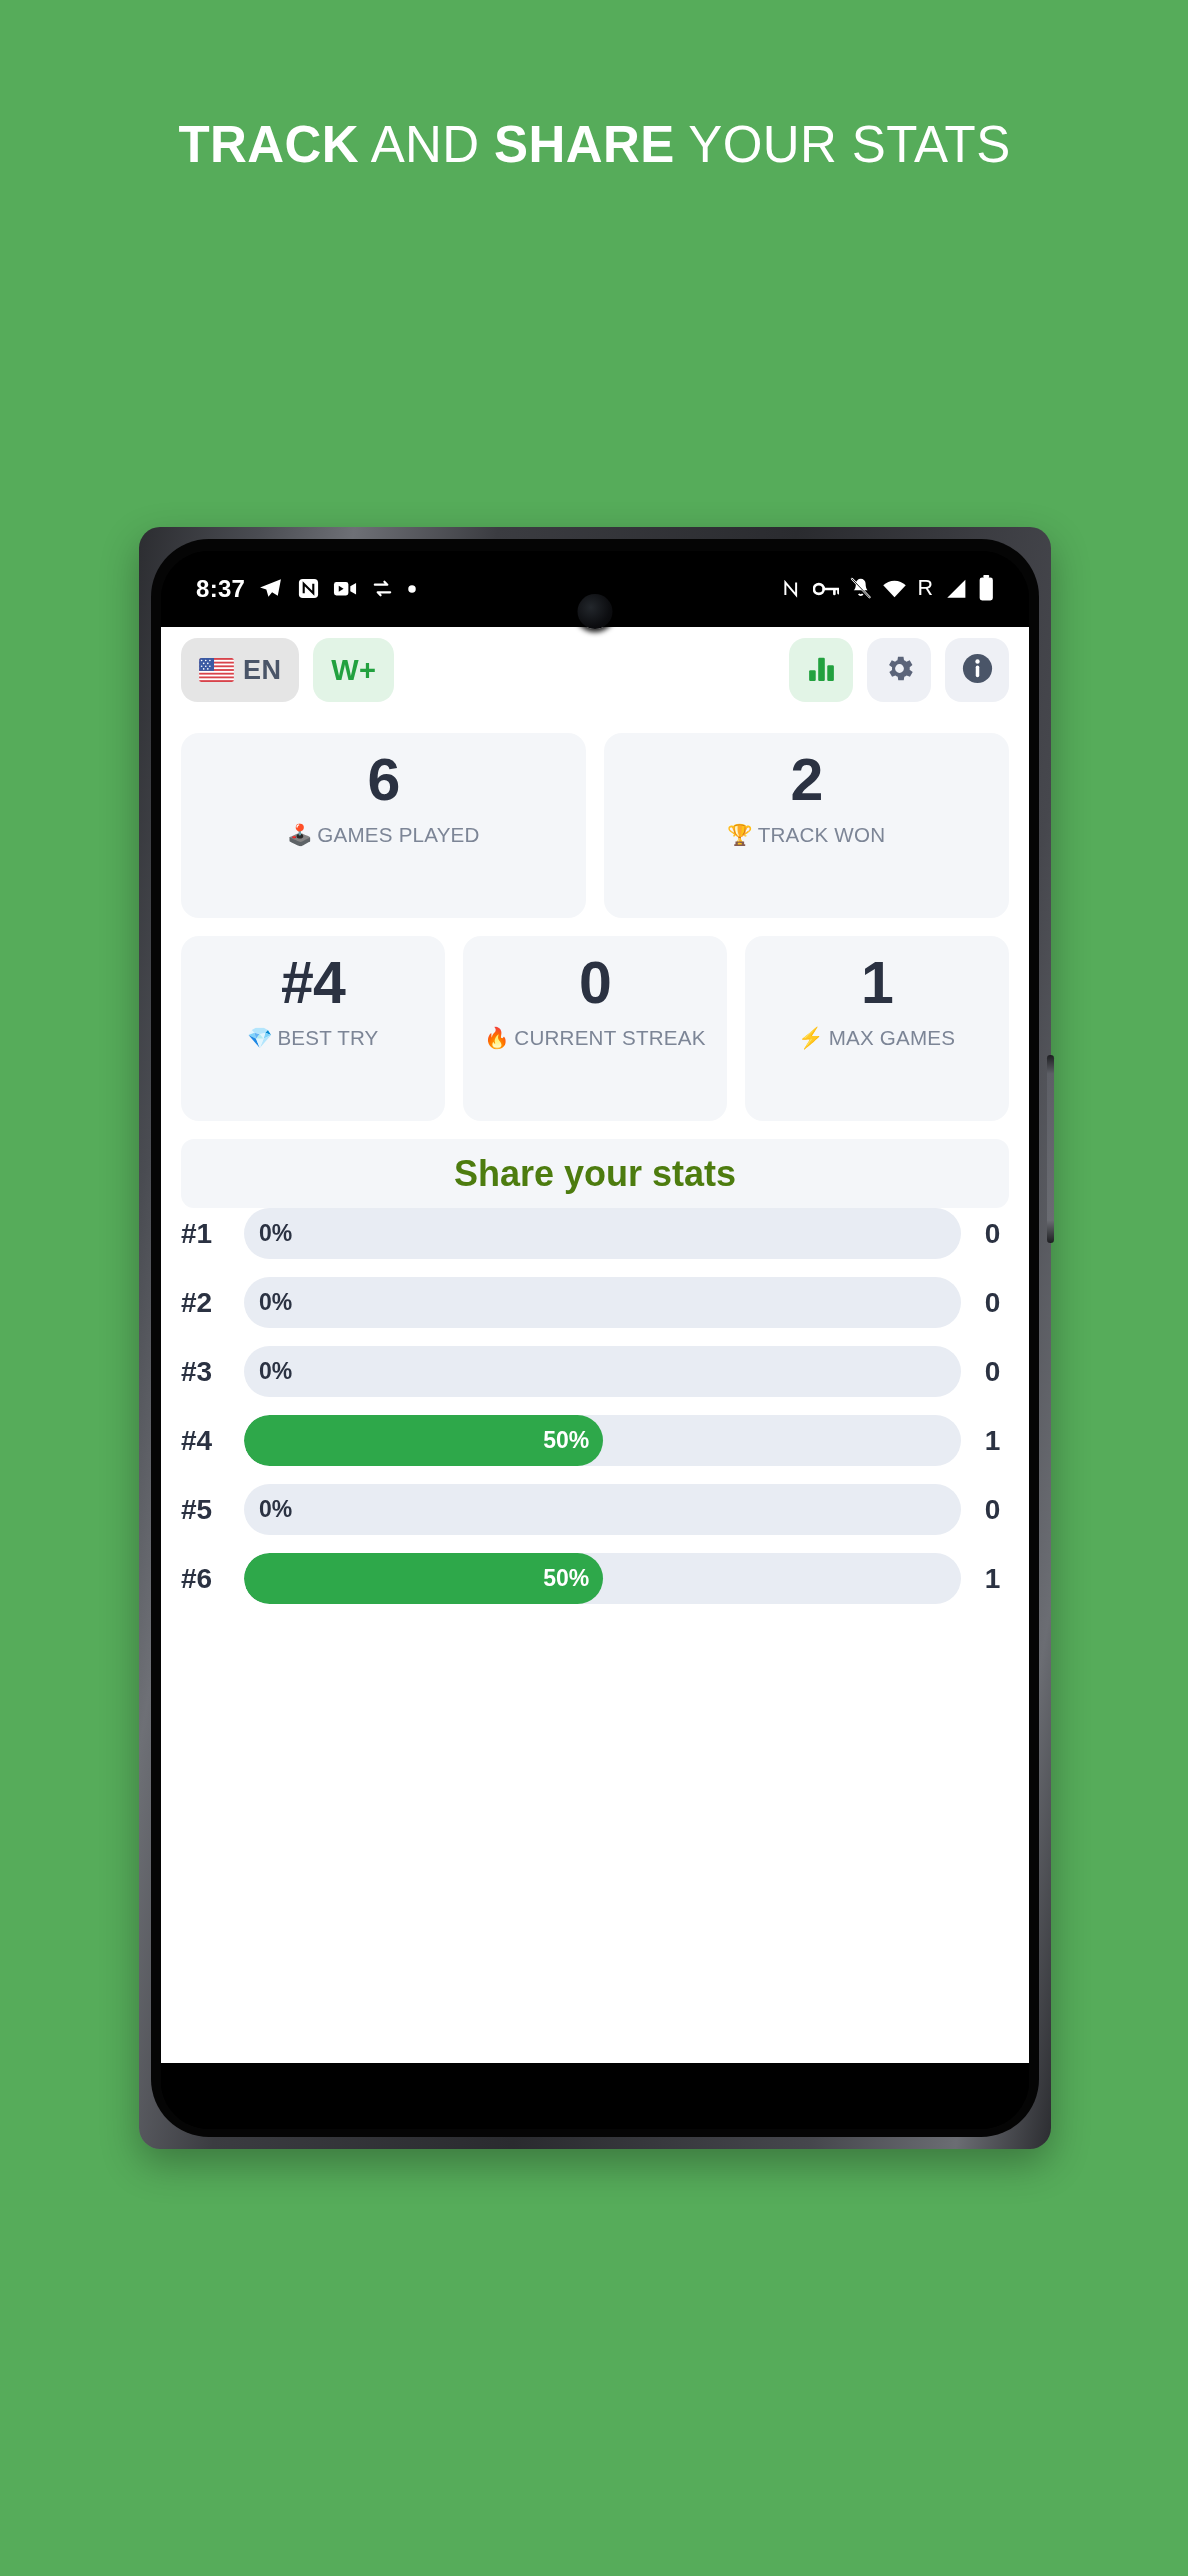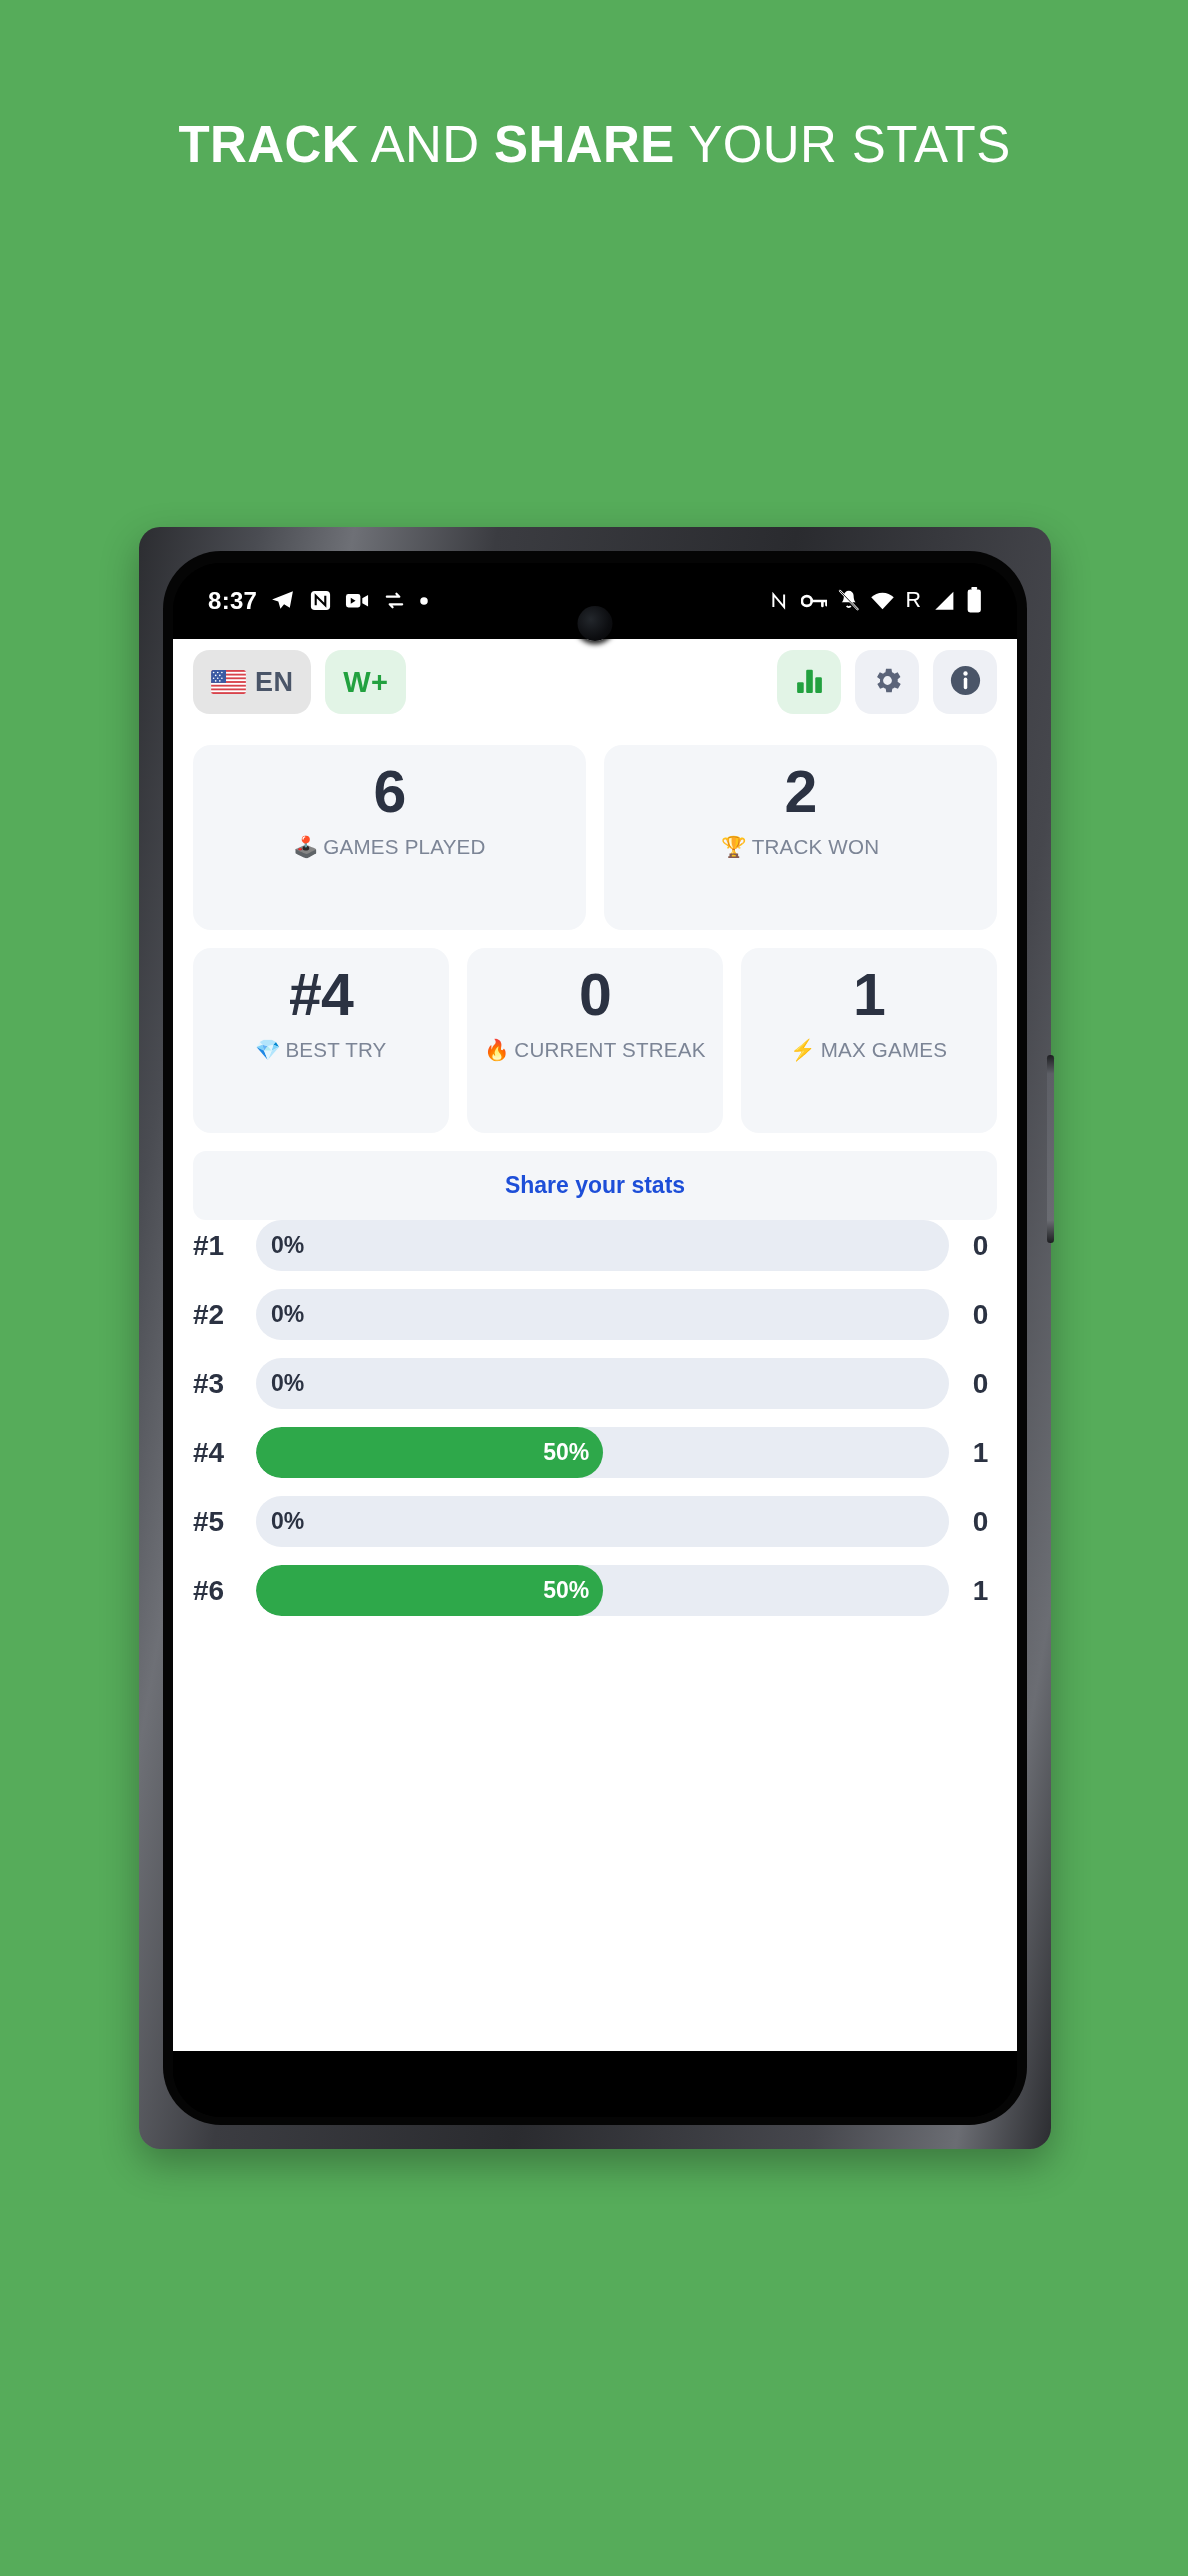--- a/index.html
+++ b/index.html
@@ -27,21 +27,21 @@
   .headline .hl-light  { font-weight:400; }
 
   
   .phone {
     position:absolute;
     left:139px; top:527px;
     width:912px; height:1622px;
     border-radius:21px;
     background:linear-gradient(100deg,#2c2d31 0%,#4a4c52 10%,#6e7076 18%,#3b3c41 30%,#2a2b2f 55%,#46474d 80%,#6b6d73 92%,#2b2c30 100%);
     box-shadow:0 15px 38px rgba(0,0,0,.30);
-    padding:24px;
+    padding:12px;
   }
   .phone-inner {
     width:100%; height:100%;
     border-radius:58px;
     background:#050505;
     padding:11.6px 10px 8.3px 10px;
     position:relative;
     overflow:hidden;
   }
   .side-btn {
@@ -183,23 +183,23 @@
   .stat-label .emo { font-size:20.6px; margin-right:4.1px; }
 
   .share-btn {
     width:100%;
     height:69px;
     border-radius:13.2px;
     background:#f4f6f9;
     display:flex;
     align-items:center;
     justify-content:center;
-    font-size:23px;
-    font-weight:bold;
-    color:#1d4ed8;
+    font-size:36px;
+    font-weight:bold;
+    color:#4d7c0f;
     margin-top:3.3px;
   }
 
   .dist-title {
     text-align:center;
     font-size:29px;
     font-weight:bold;
     color:#2b3242;
     margin:28px 0 15px 0;
   }

